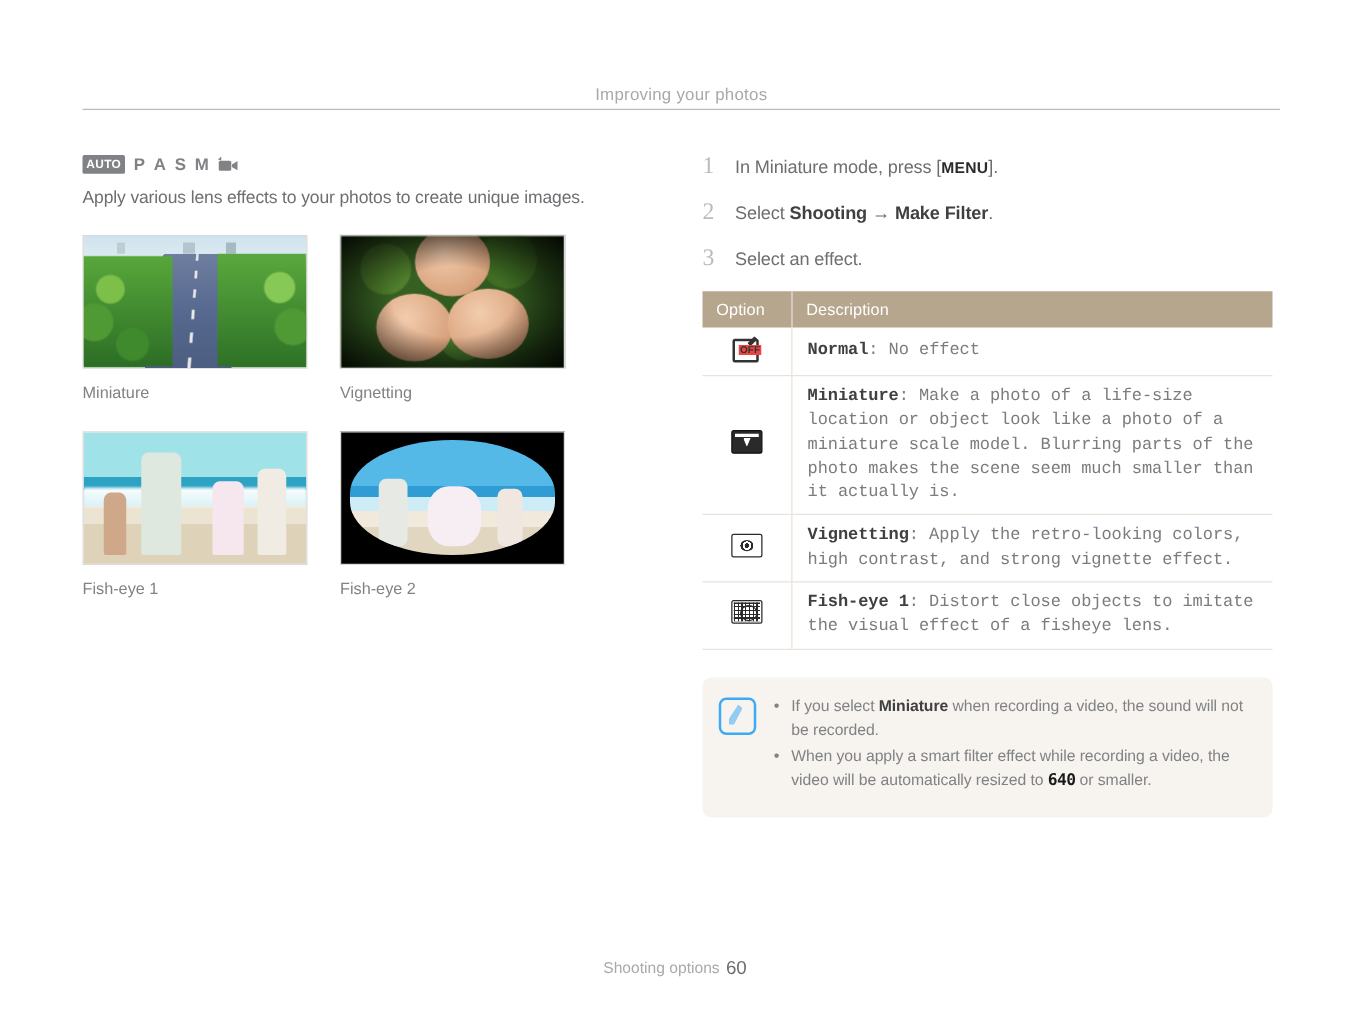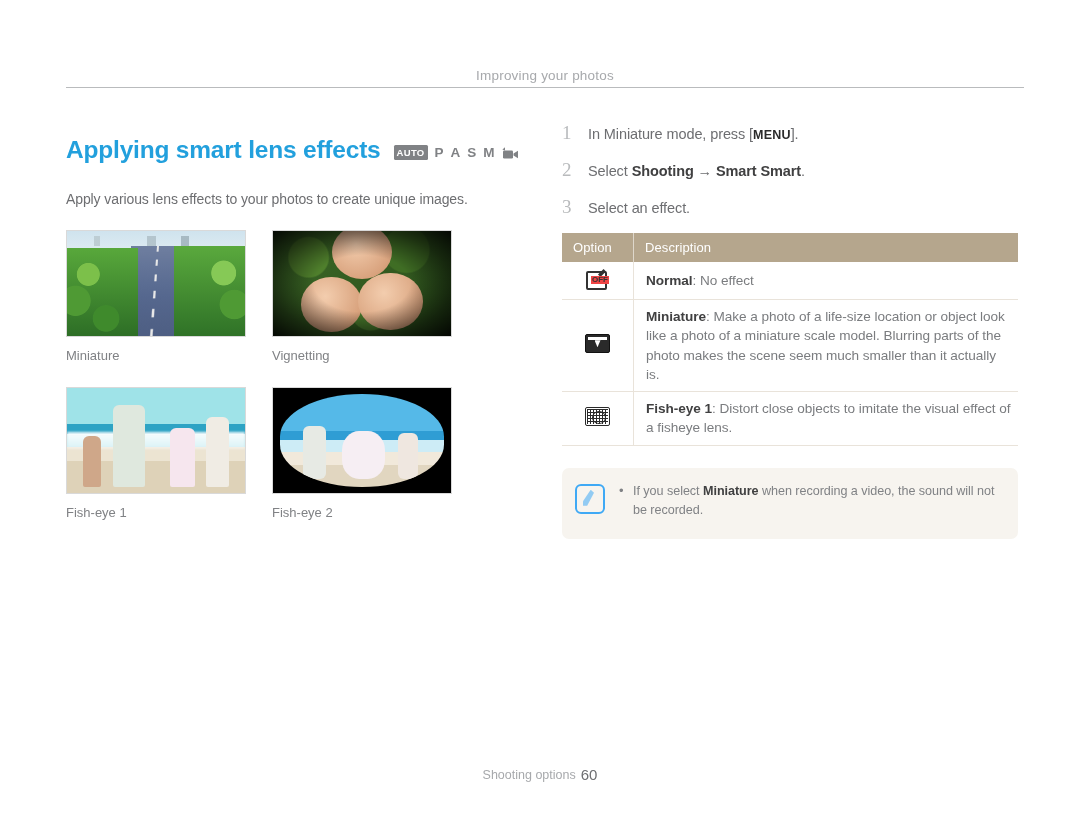--- a/index.html
+++ b/index.html
@@ -288,20 +288,21 @@
     text-align: center;
     border-right: 1px solid #e9e3da;
   }
   .opt-table tbody td.c2 {
     padding-left: 12px;
     padding-right: 6px;
     font-size: 13.6px;
     color: #7a7c7f;
     line-height: 1.42;
     letter-spacing: -.05px;
+    font-family: Liberation Mono, monospace;
   }
   .opt-table tbody td.c2 b { color: #404041; font-weight: bold; }
 
   
   .ic {
     display: inline-block;
     position: relative;
   }
   .ic-off { width: 23px; height: 19px; }
   .ic-off .frame {
@@ -464,21 +465,20 @@
 <body>
 
 <div class="breadcrumb-wrap">
   <span class="breadcrumb-text">Improving your photos</span>
   <div class="breadcrumb-rule"></div>
 </div>
 
 <div class="col-left">
 
   <div class="title-row">
-    <h1 class="page-title">Applying smart lens effects</h1>
     <div class="mode-icons">
       <span class="mode-auto">AUTO</span>
       <span class="mode-letter">P</span>
       <span class="mode-letter">A</span>
       <span class="mode-letter">S</span>
       <span class="mode-letter">M</span>
       <span class="mode-video">
         <svg width="17" height="13" viewBox="0 0 17 13" aria-hidden="true">
           <rect x="1" y="3.5" width="10" height="8" rx="1.2" fill="#808285"></rect>
           <path d="M11.5 6.5 L16 3.8 L16 11.2 L11.5 8.6 Z" fill="#808285"></path>
@@ -543,21 +543,21 @@
 
   <div class="steps">
 
     <div class="step">
       <span class="step-num">1</span>
       <span class="step-text"><span>In Miniature mode, press [</span><span class="kbd">MENU</span><span>].</span></span>
     </div>
 
     <div class="step">
       <span class="step-num">2</span>
-      <span class="step-text"><span>Select </span><b>Shooting</b><span> → </span><b>Smart Smart</b><span>.</span></span>
+      <span class="step-text"><span>Select </span><b>Shooting</b><span> → </span><b>Make Filter</b><span>.</span></span>
     </div>
 
     <div class="step">
       <span class="step-num">3</span>
       <span class="step-text">Select an effect.</span>
     </div>
 
   </div>
 
   <table class="opt-table">
@@ -578,39 +578,46 @@
         <td class="c2"><b>Normal</b><span>: </span><span>No effect</span></td>
       </tr>
 
       <tr>
         <td class="c1">
           <span class="ic-box ic-mini"><span class="inner"></span></span>
         </td>
         <td class="c2"><b>Miniature</b><span>: </span><span>Make a photo of a life-size location or object look like a photo of a miniature scale model. Blurring parts of the photo makes the scene seem much smaller than it actually is.</span></td>
       </tr>
 
+      <tr>
+        <td class="c1">
+          <span class="ic-vig"></span>
+        </td>
+        <td class="c2"><b>Vignetting</b><span>: </span><span>Apply the retro-looking colors, high contrast, and strong vignette effect.</span></td>
+      </tr>
 
       <tr>
         <td class="c1">
           <span class="ic-fe"><span class="grid"></span><span class="ball"></span></span>
         </td>
         <td class="c2"><b>Fish-eye 1</b><span>: </span><span>Distort close objects to imitate the visual effect of a fisheye lens.</span></td>
       </tr>
 
 
     </tbody>
   </table>
 
   <div class="note">
     <div class="note-icon"></div>
     <ul class="note-list">
 
 
       <li><span>If you select </span><b>Miniature</b><span> when recording a video, the sound will not be recorded.</span></li>
 
+      <li><span>When you apply a smart filter effect while recording a video, the video will be automatically resized to </span><span class="glyph-640">640</span><span> or smaller.</span></li>
 
 
     </ul>
   </div>
 
 </div>
 
 <div class="footer">
   <span>Shooting options</span><span class="pageno">60</span>
 </div>

